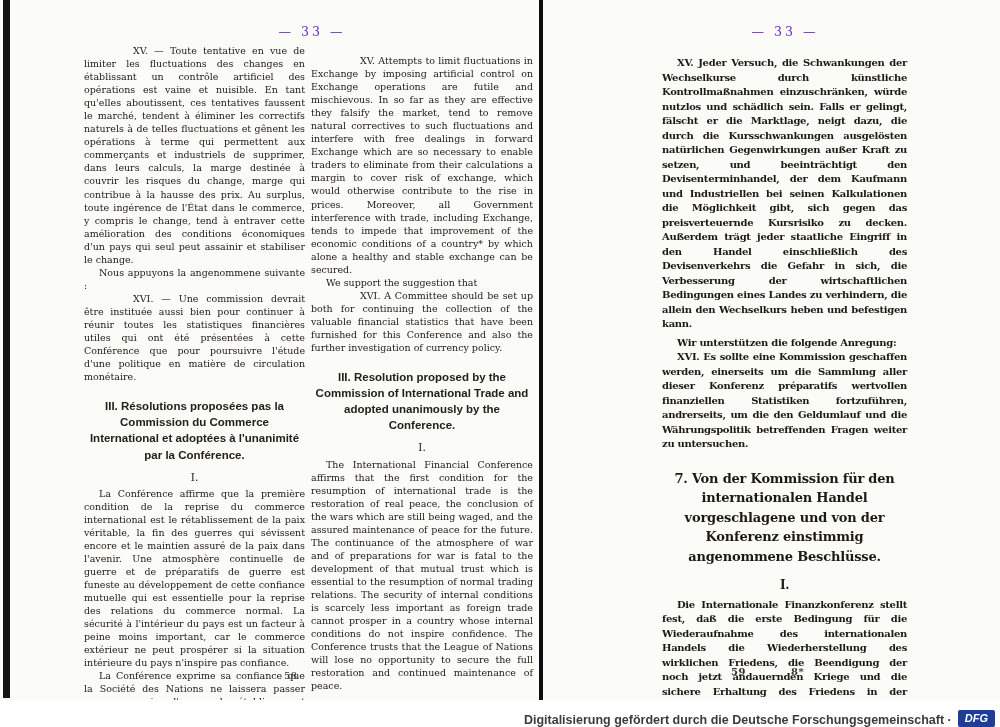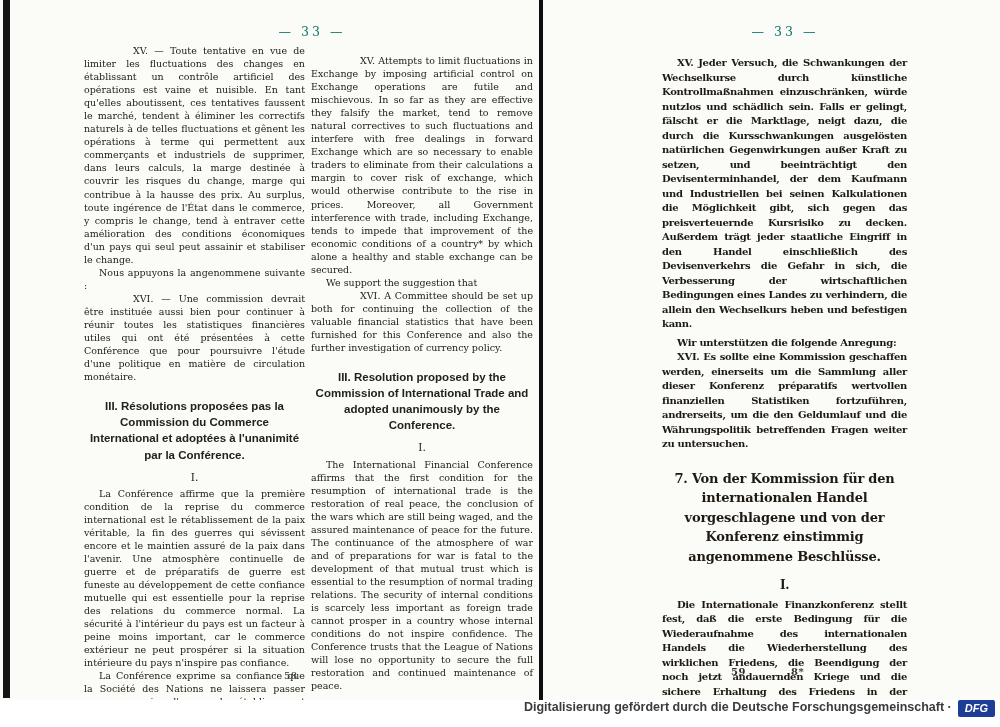--- a/index.html
+++ b/index.html
@@ -11,21 +11,21 @@
     color:#242119;
   }
   .scan { position:absolute; inset:0; background:#fbfbf8; }
   .edge-left { position:absolute; left:3px; top:0; width:7px; height:698px; background:#151515; }
   .gutter { position:absolute; left:539px; top:0; width:4px; height:700px; background:#0d0d0d; }
   .page { position:absolute; top:0; bottom:27px; background:transparent; }
   .page-left  { left:10px; width:529px; }
   .page-right { left:543px; width:452px; }
   .page-head {
     position:absolute; top:24px; font-size:12.5px; letter-spacing:3px;
-    color:#0f766e; width:120px; text-align:center;
+    color:#6d28d9; width:120px; text-align:center;
   }
   .page-head.lp { left:242px; }
   .page-head.rp { left:182px; }
 
   .col { position:absolute; text-align:justify; }
   .col-fr { left:74px;  top:44px; width:221px; font-size:9.5px; line-height:13.05px; }
   .col-en { left:301px; top:54px; width:222px; font-size:9.5px; line-height:13.05px; }
   .col-de {
     left:119px; top:56px; width:245px;
     font-size:10px; font-weight:700; line-height:14.5px; letter-spacing:-0.3px;
@@ -49,21 +49,21 @@
 
   .sheet-num {
     position:absolute; font-size:10px; color:#33302a; letter-spacing:0.5px;
   }
   .sn-58 { left:274px; top:670px; }
   .sn-59 { left:188px; top:666px; font-weight:700; }
   .sn-sig { left:248px; top:666px; font-weight:700; }
 
   .footer-bar {
     position:absolute; left:0; right:0; bottom:0; height:27px; background:#ffffff;
-    display:flex; align-items:flex-start; justify-content:flex-end; padding-right:5px;
+    display:flex; align-items:flex-end; justify-content:flex-end; padding-right:5px;
   }
   .footer-credit {
     font-family:"Liberation Sans", sans-serif; font-weight:700;
     font-size:12.5px; color:#3c3c3c;
   }
   .dfg-logo {
     margin-left:6px; background:#1e3d96; color:#ffffff;
     font-family:Liberation Sans, sans-serif; font-weight:700; font-style:italic;
     font-size:11px; padding:1px 7px 2px; border-radius:2px; line-height:14px;
   }

